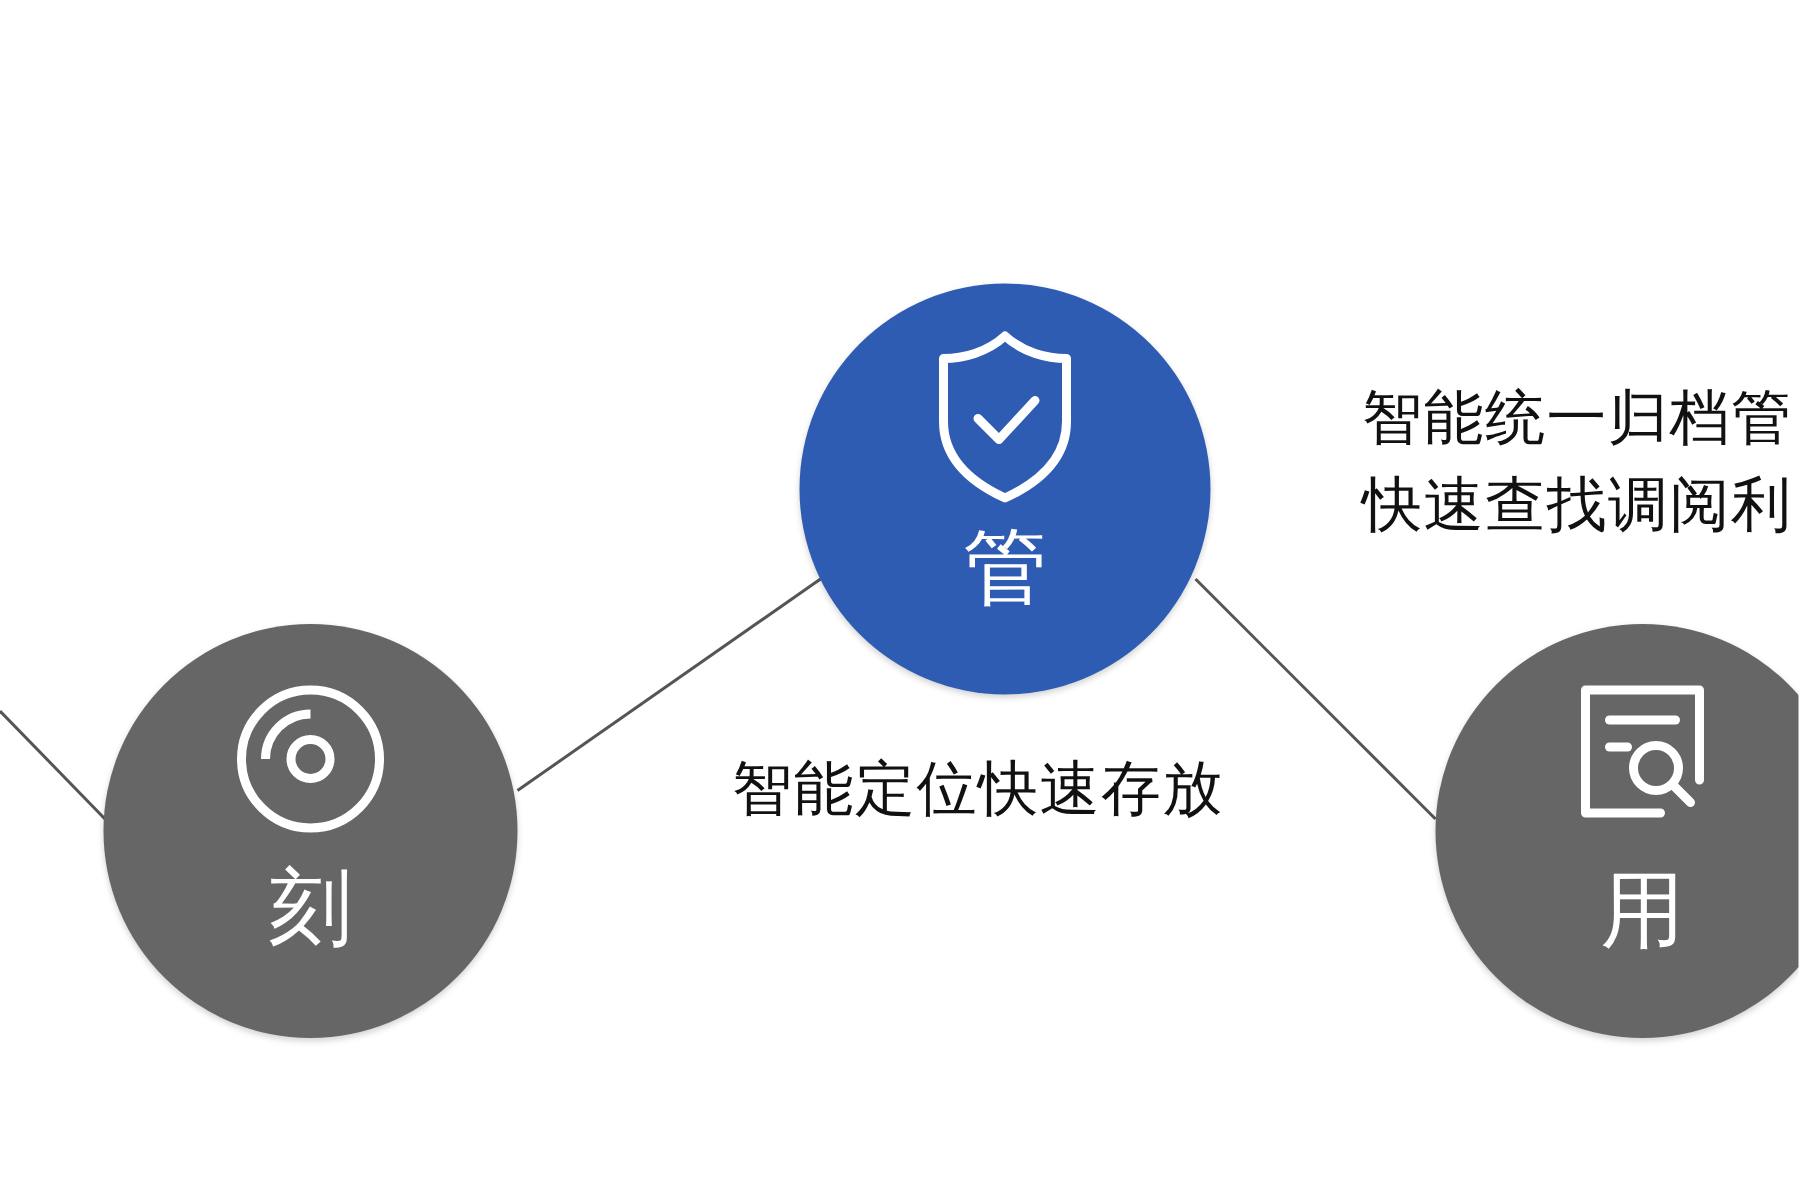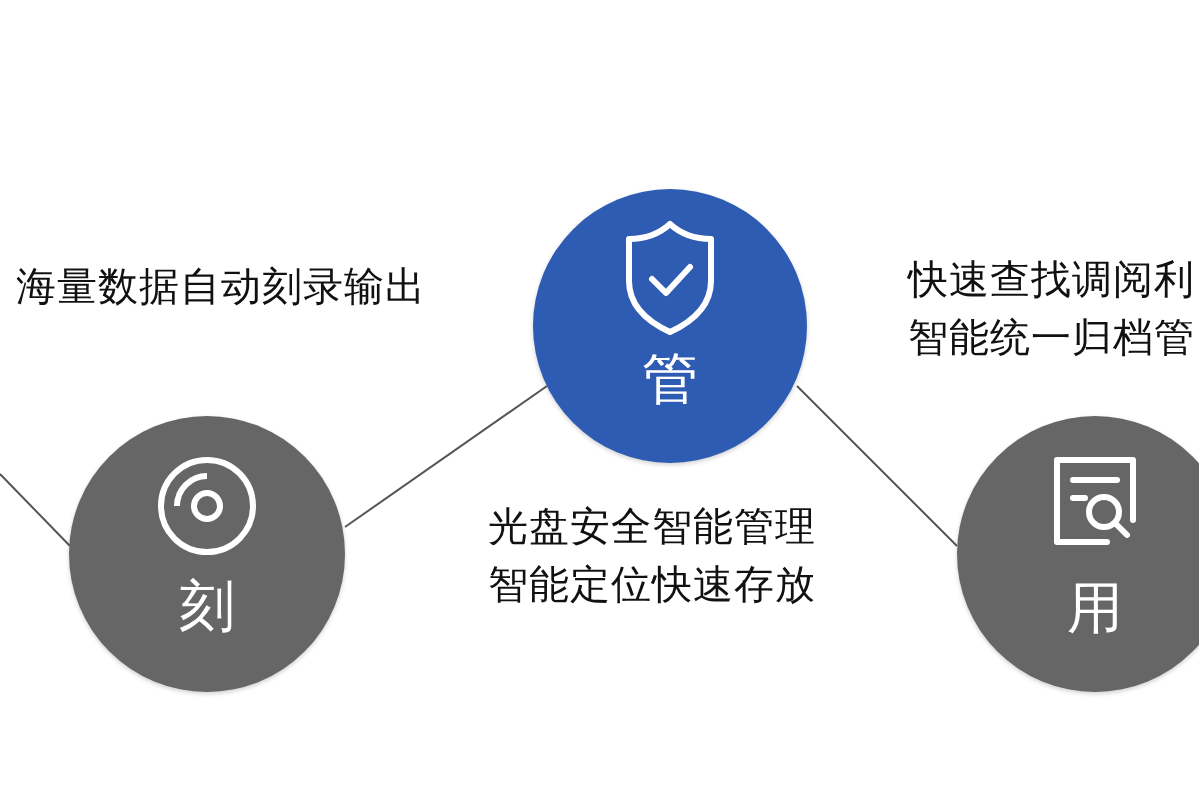--- a/index.html
+++ b/index.html
@@ -111,24 +111,22 @@
       <line x1="26" y1="28" x2="70" y2="28" stroke="#ffffff" stroke-width="6" stroke-linecap="round"></line>
       <line x1="26" y1="46" x2="38" y2="46" stroke="#ffffff" stroke-width="6" stroke-linecap="round"></line>
       <circle cx="57" cy="60" r="15" fill="none" stroke="#ffffff" stroke-width="6"></circle>
       <line x1="68" y1="71" x2="80" y2="83" stroke="#ffffff" stroke-width="6" stroke-linecap="round"></line>
     </svg>
   </div>
   <div class="label">用</div>
 </div>
 
 <div class="desc" id="desc-burn">
-  <div>海量数据自动刻录输出</div>
 </div>
 
 <div class="desc" id="desc-manage">
-  <div>光盘安全智能管理</div>
   <div>智能定位快速存放</div>
 </div>
 
 <div class="desc" id="desc-use">
+  <div>智能统一归档管</div>
   <div>快速查找调阅利</div>
-  <div>智能统一归档管</div>
 </div>
 
 </body></html>

